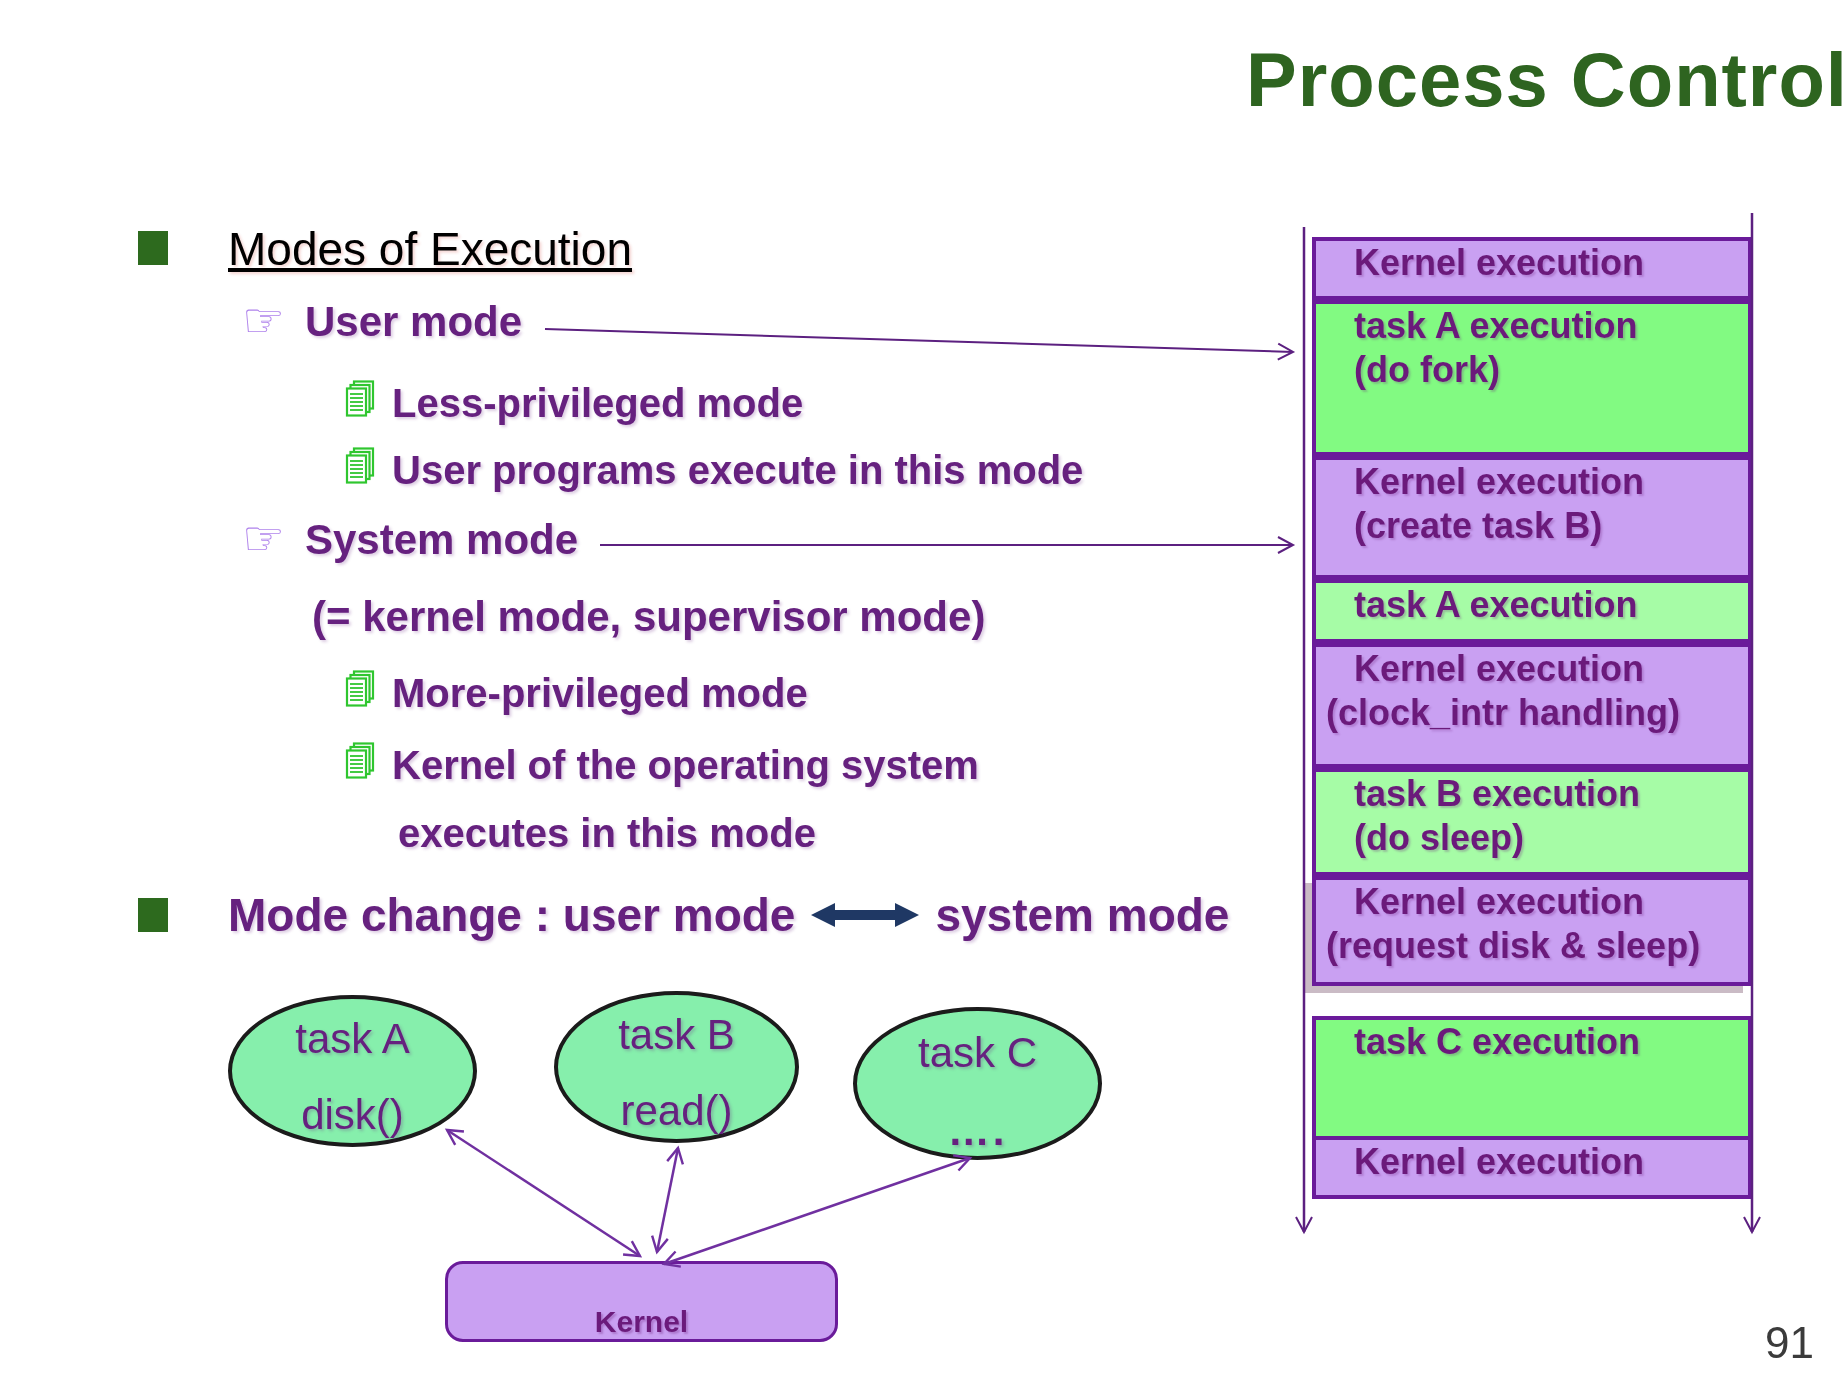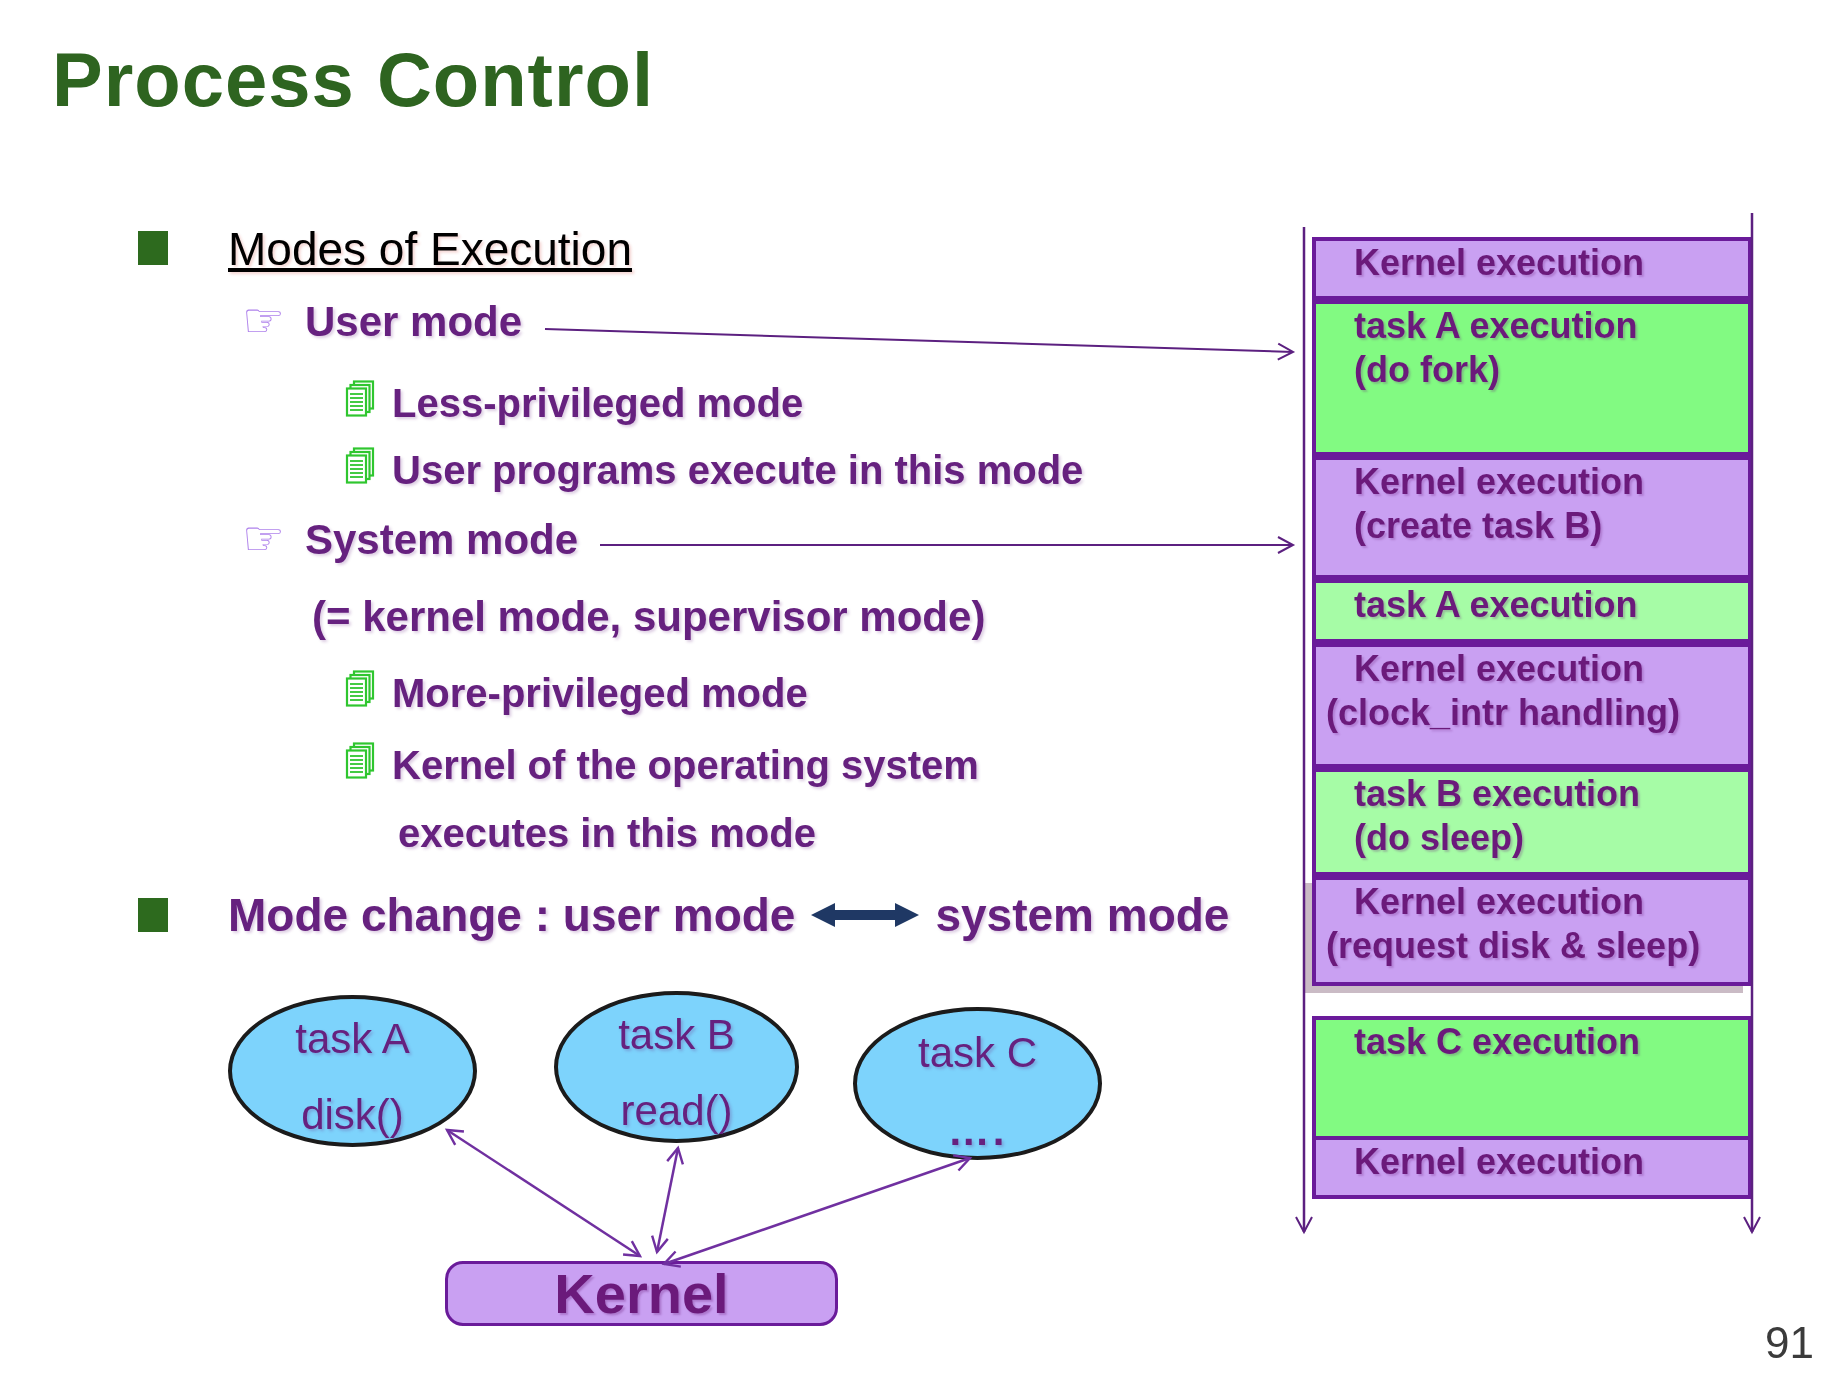--- a/index.html
+++ b/index.html
@@ -3,22 +3,22 @@
 <meta charset="utf-8">
 <style>
   html,body { margin:0; padding:0; background:#ffffff; }
   .slide {
     position:relative; width:1848px; height:1376px; background:#ffffff;
     font-family:"Liberation Sans","DejaVu Sans",sans-serif; overflow:hidden;
   }
 
   
   .title {
-    position:absolute; top:36px; left:0; width:1848px; padding-left:52px;
-    box-sizing:border-box; text-align:left;
+    position:absolute; top:36px; left:0; width:1848px; padding-left:34px;
+    box-sizing:border-box; text-align:right;
     font-size:76px; font-weight:bold; color:#2E6420; letter-spacing:1px;
   }
 
   
   .row { position:absolute; transform:translateY(-50%); white-space:nowrap; }
   .purple { color:#66217F; text-shadow:2px 2px 3px rgba(102,33,127,0.22);font-weight:bold; }
   .red-head { color:#000000; text-shadow:2px 2px 3px rgba(200,40,30,0.2);text-decoration:underline; }
   .fs-l1 { font-size:46px; }
   .fs-l2 { font-size:42px; }
   .fs-l3 { font-size:40px; }
@@ -46,34 +46,34 @@
   }
   .kernel-fill { background:#C9A0F2; }
   .task-bright { background:#82FA82; }
   .task-light  { background:#A6FCA6; }
   .shadowed { box-shadow:-9px 7px 0 rgba(150,120,140,0.5); z-index:2; }
   .tight { margin-left:-28px; }
 
   
   .ellipse {
     position:absolute; border:4px solid #1b1b1b; border-radius:50%;
-    background:#7dd3fc; box-sizing:border-box;
+    background:#86efac; box-sizing:border-box;
   }
   .el-line {
     position:absolute; left:0; right:0; text-align:center;
     font-size:42px; color:#66217F; text-shadow:2px 2px 3px rgba(102,33,127,0.25);
     white-space:nowrap;
   }
   .dots { letter-spacing:3px; font-weight:bold; }
 
   .kernel-box {
-    position:absolute; left:445px; top:1261px; width:393px; height:65px;
+    position:absolute; left:445px; top:1261px; width:393px; height:81px;
     background:#C9A0F2; border:3px solid #6A1B9A; border-radius:18px;
-    display:flex; align-items:center; justify-content:center;
-    font-size:56px; font-weight:bold; color:#6B1A7B;
+    display:flex; align-items:flex-end; justify-content:center;
+    font-size:30px; font-weight:bold; color:#6B1A7B;
     text-shadow:2px 2px 2px rgba(107,26,123,0.3); box-sizing:border-box;
   }
 
   .page-number { position:absolute; right:34px; top:1318px; font-size:44px; color:#3b3b3b; }
 
   svg.overlay { position:absolute; left:0; top:0; z-index:6; pointer-events:none; }
 </style>
 </head>
 <body>
 

